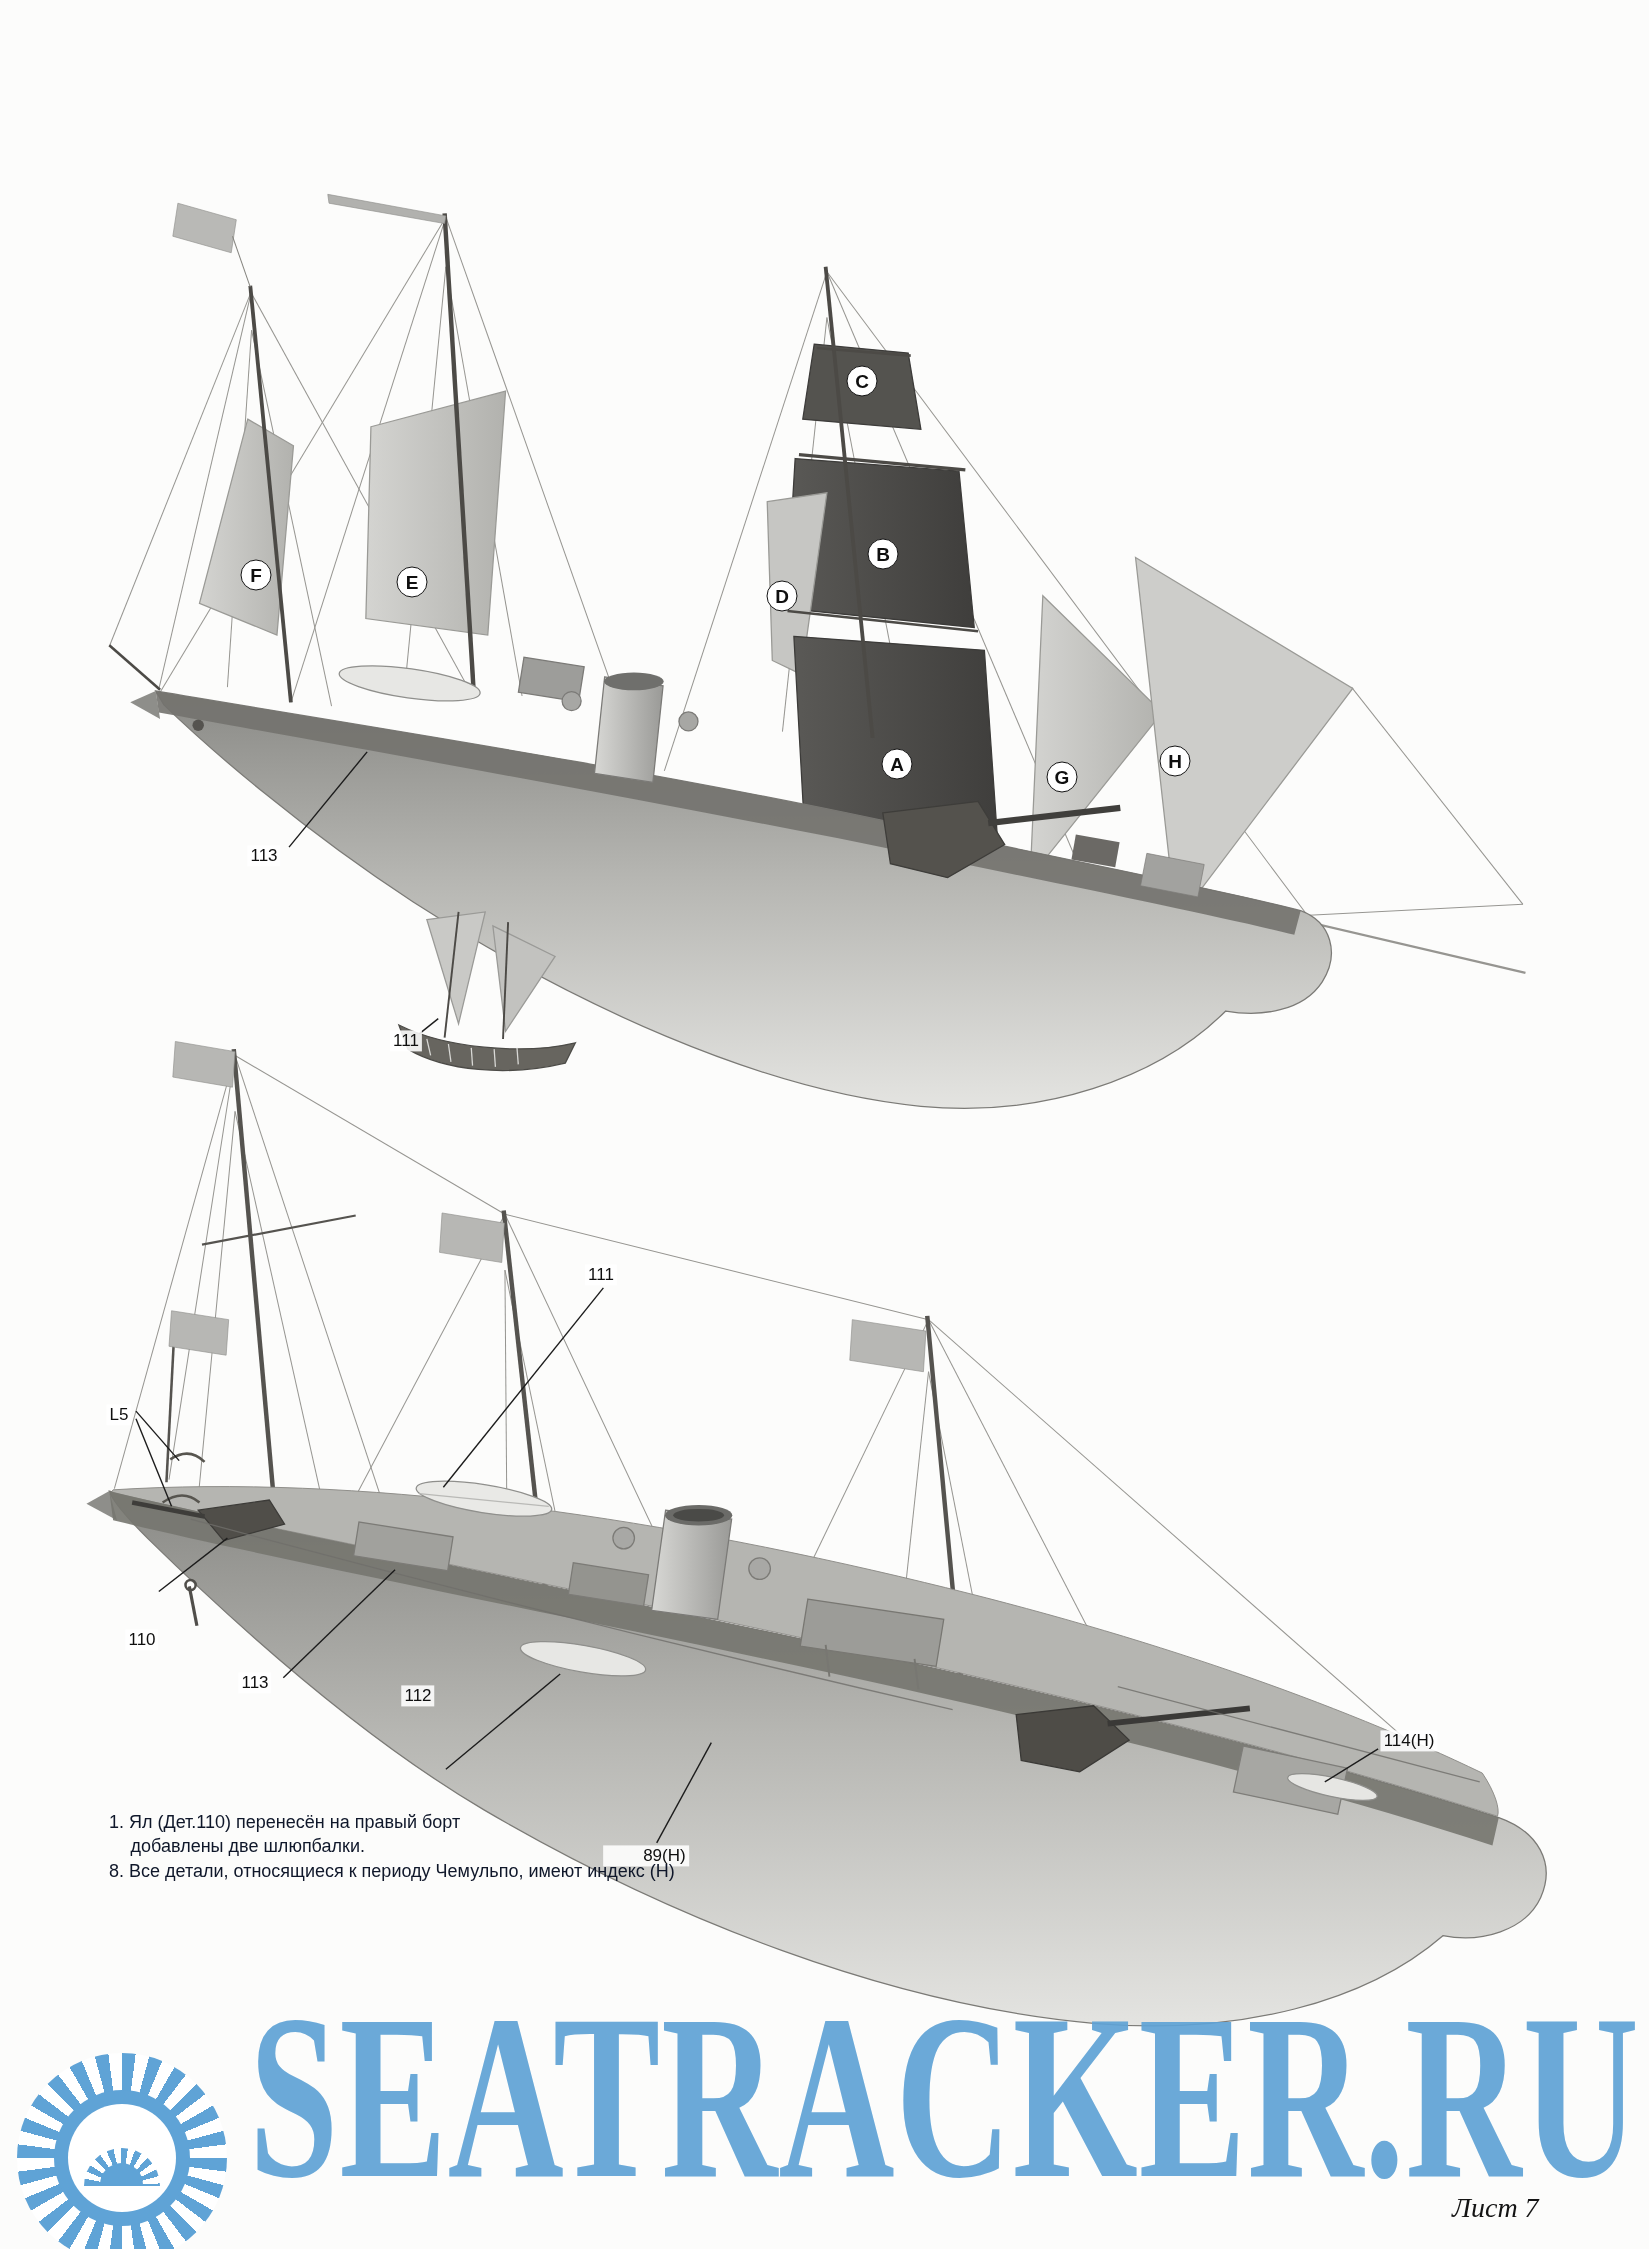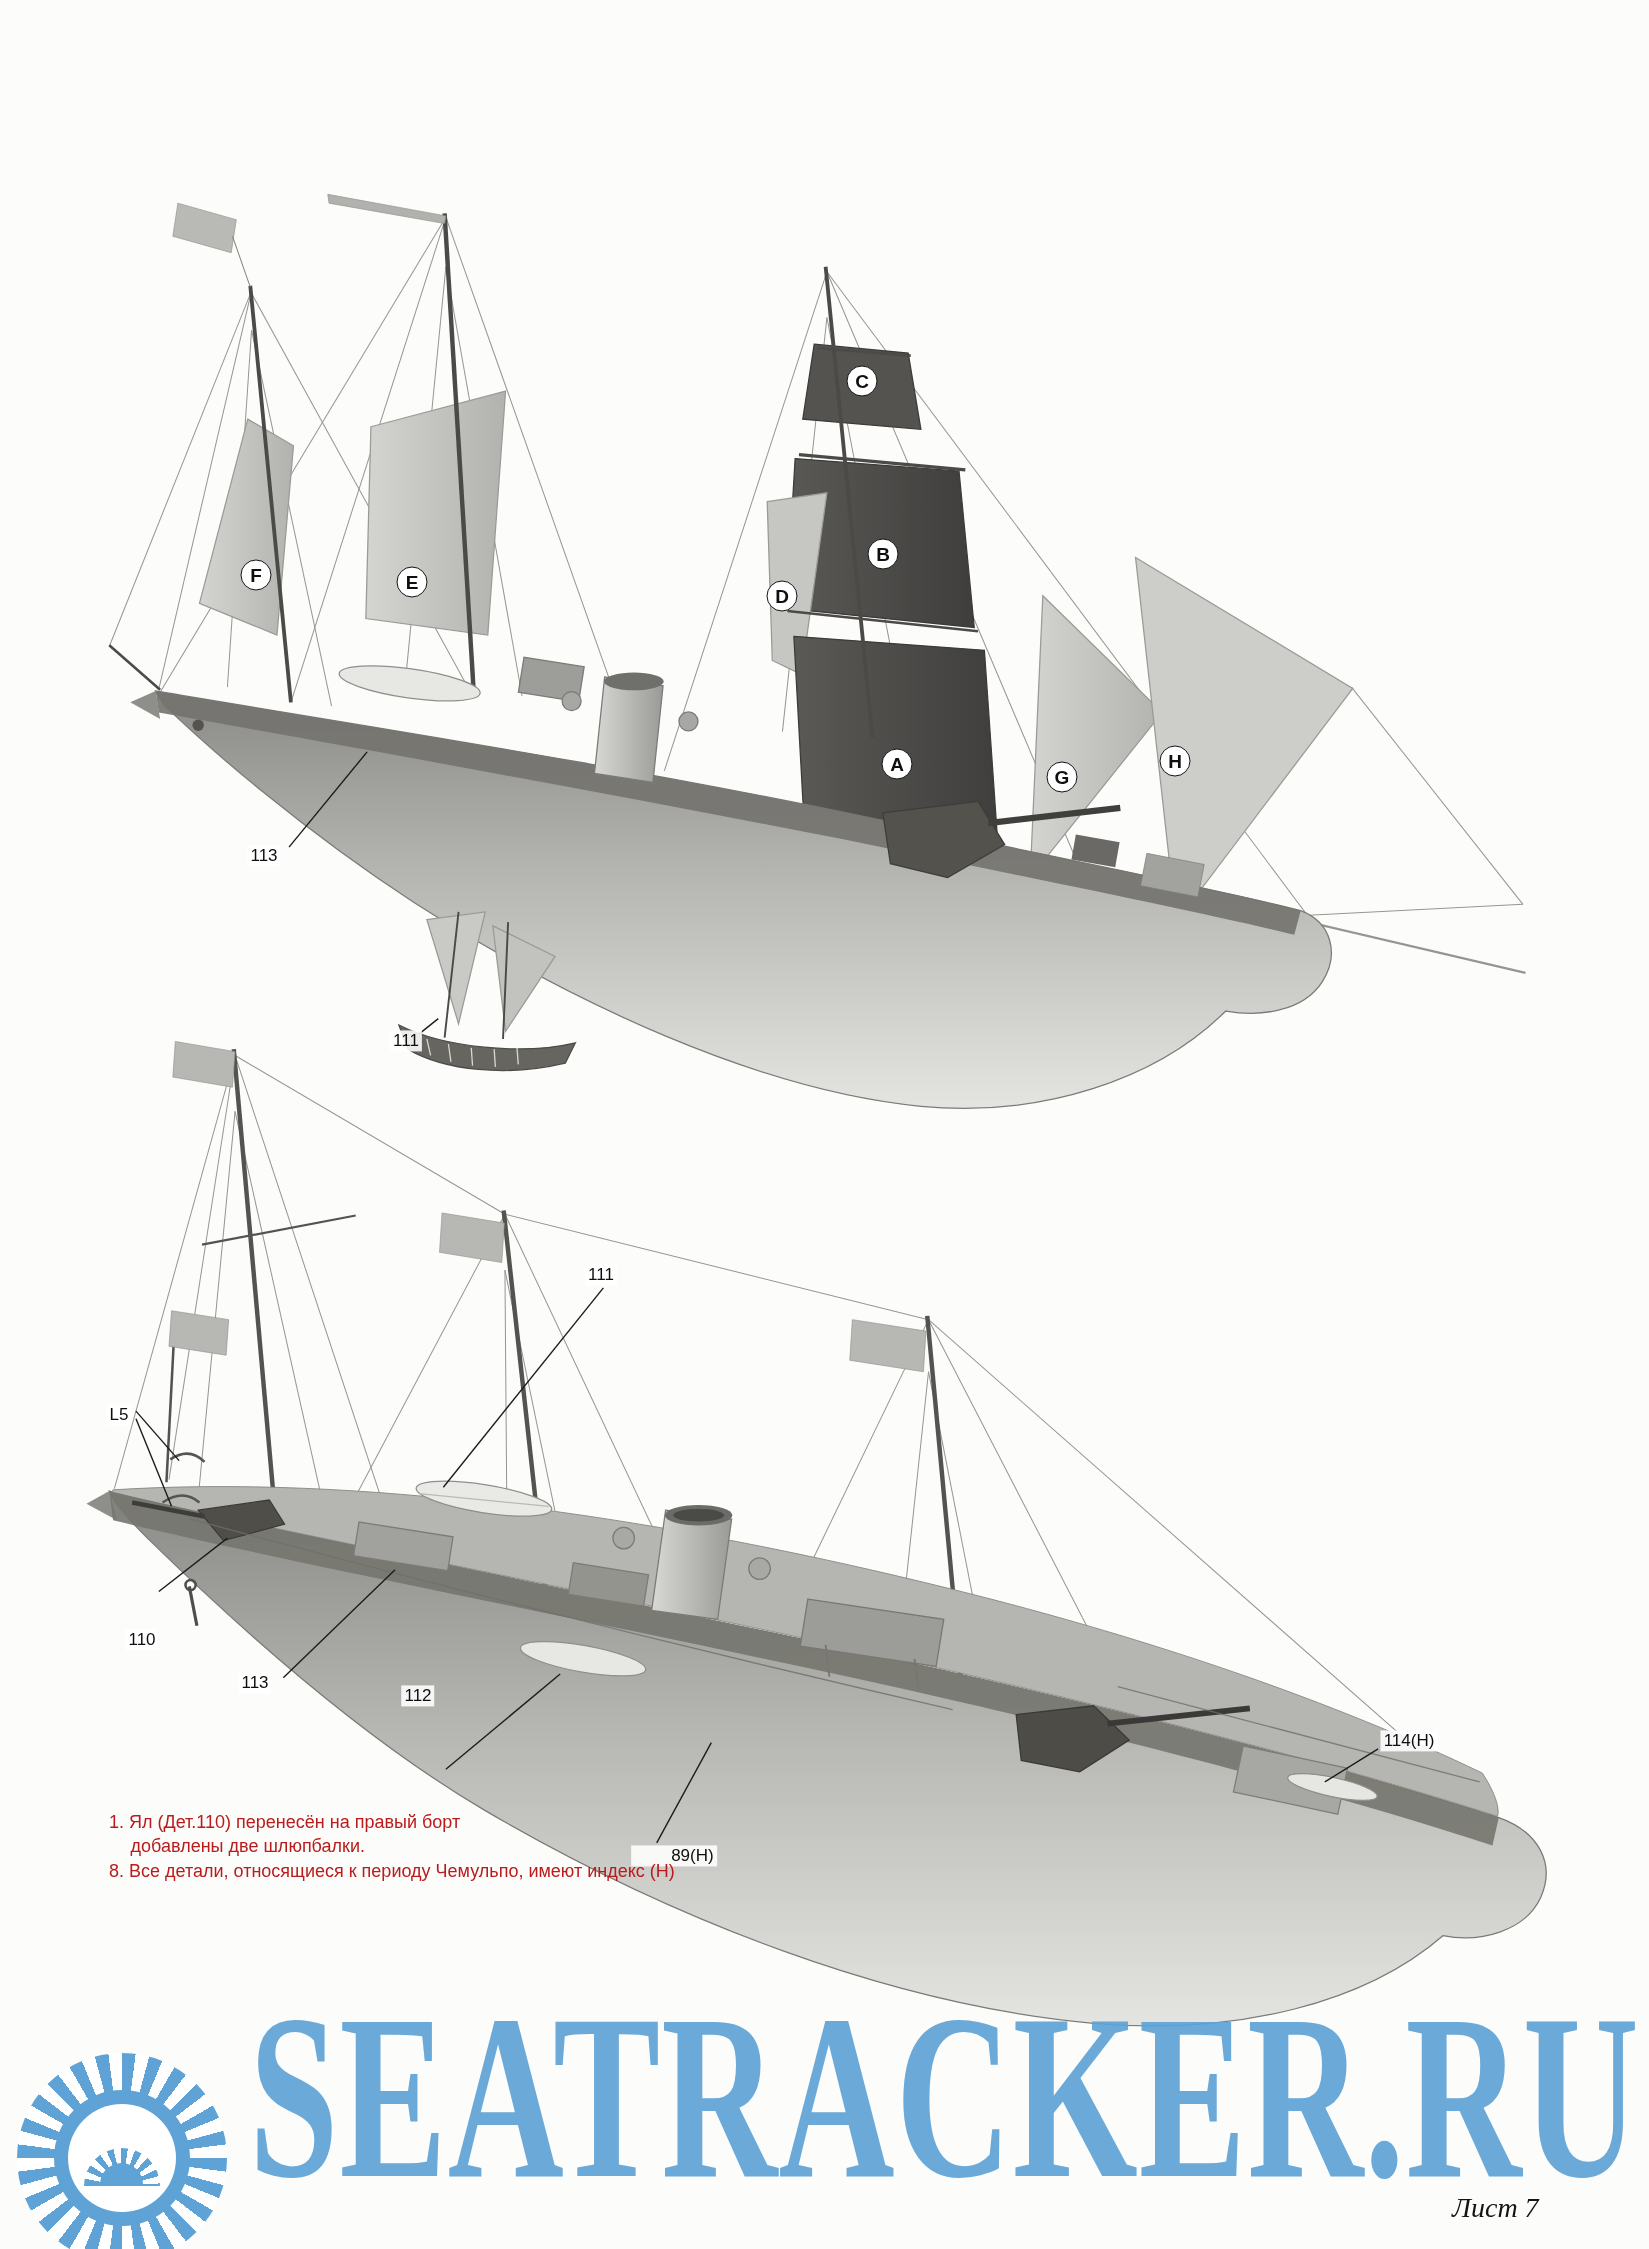--- a/index.html
+++ b/index.html
@@ -38,21 +38,21 @@
     white-space: nowrap;
   }
 
   
   .notes {
     position: absolute;
     left: 109px; top: 1811px;
     width: 648px;
     font-size: 18px;
     line-height: 1.32;
-    color: #b91c1c;
+    color: #0f172a;
   }
   .note-line {
     white-space: pre-line;
     padding-left: 21.6px;
     text-indent: -21.6px;
     margin: 0 0 1.3px 0;
   }
 
   
   .watermark { position: absolute; left: 0; top: 1969px; width: 1560px; height: 281px; }
@@ -320,21 +320,21 @@
   <div class="sail-badge" style="left:1175px; top:761px;">H</div>
 
   <div class="part-label" style="left:264px; top:856px;">113</div>
   <div class="part-label" style="left:406px; top:1041px;">111</div>
 
   <div class="part-label" style="left:601px;  top:1275px;">111</div>
   <div class="part-label" style="left:119px;  top:1415px;">L5</div>
   <div class="part-label" style="left:130px;  top:1640px;margin-left:12px;">110</div>
   <div class="part-label" style="left:255px;  top:1683px;">113</div>
   <div class="part-label" style="left:418px;  top:1696px;">112</div>
-  <div class="part-label" style="left:674px; top:1856px;padding-left:40px;">89(H)</div>
+  <div class="part-label" style="left:646px; top:1856px;padding-left:40px;">89(H)</div>
   <div class="part-label" style="left:1409px; top:1741px;">114(H)</div>
 
   <div class="notes">
     <div class="note-line">1. Ял (Дет.110) перенесён на правый борт
 добавлены две шлюпбалки.</div>
     <div class="note-line">8. Все детали,  относящиеся к периоду Чемульпо,  имеют индекс (Н)</div>
   </div>
 
   <div class="watermark">
     <div class="wm-logo">

